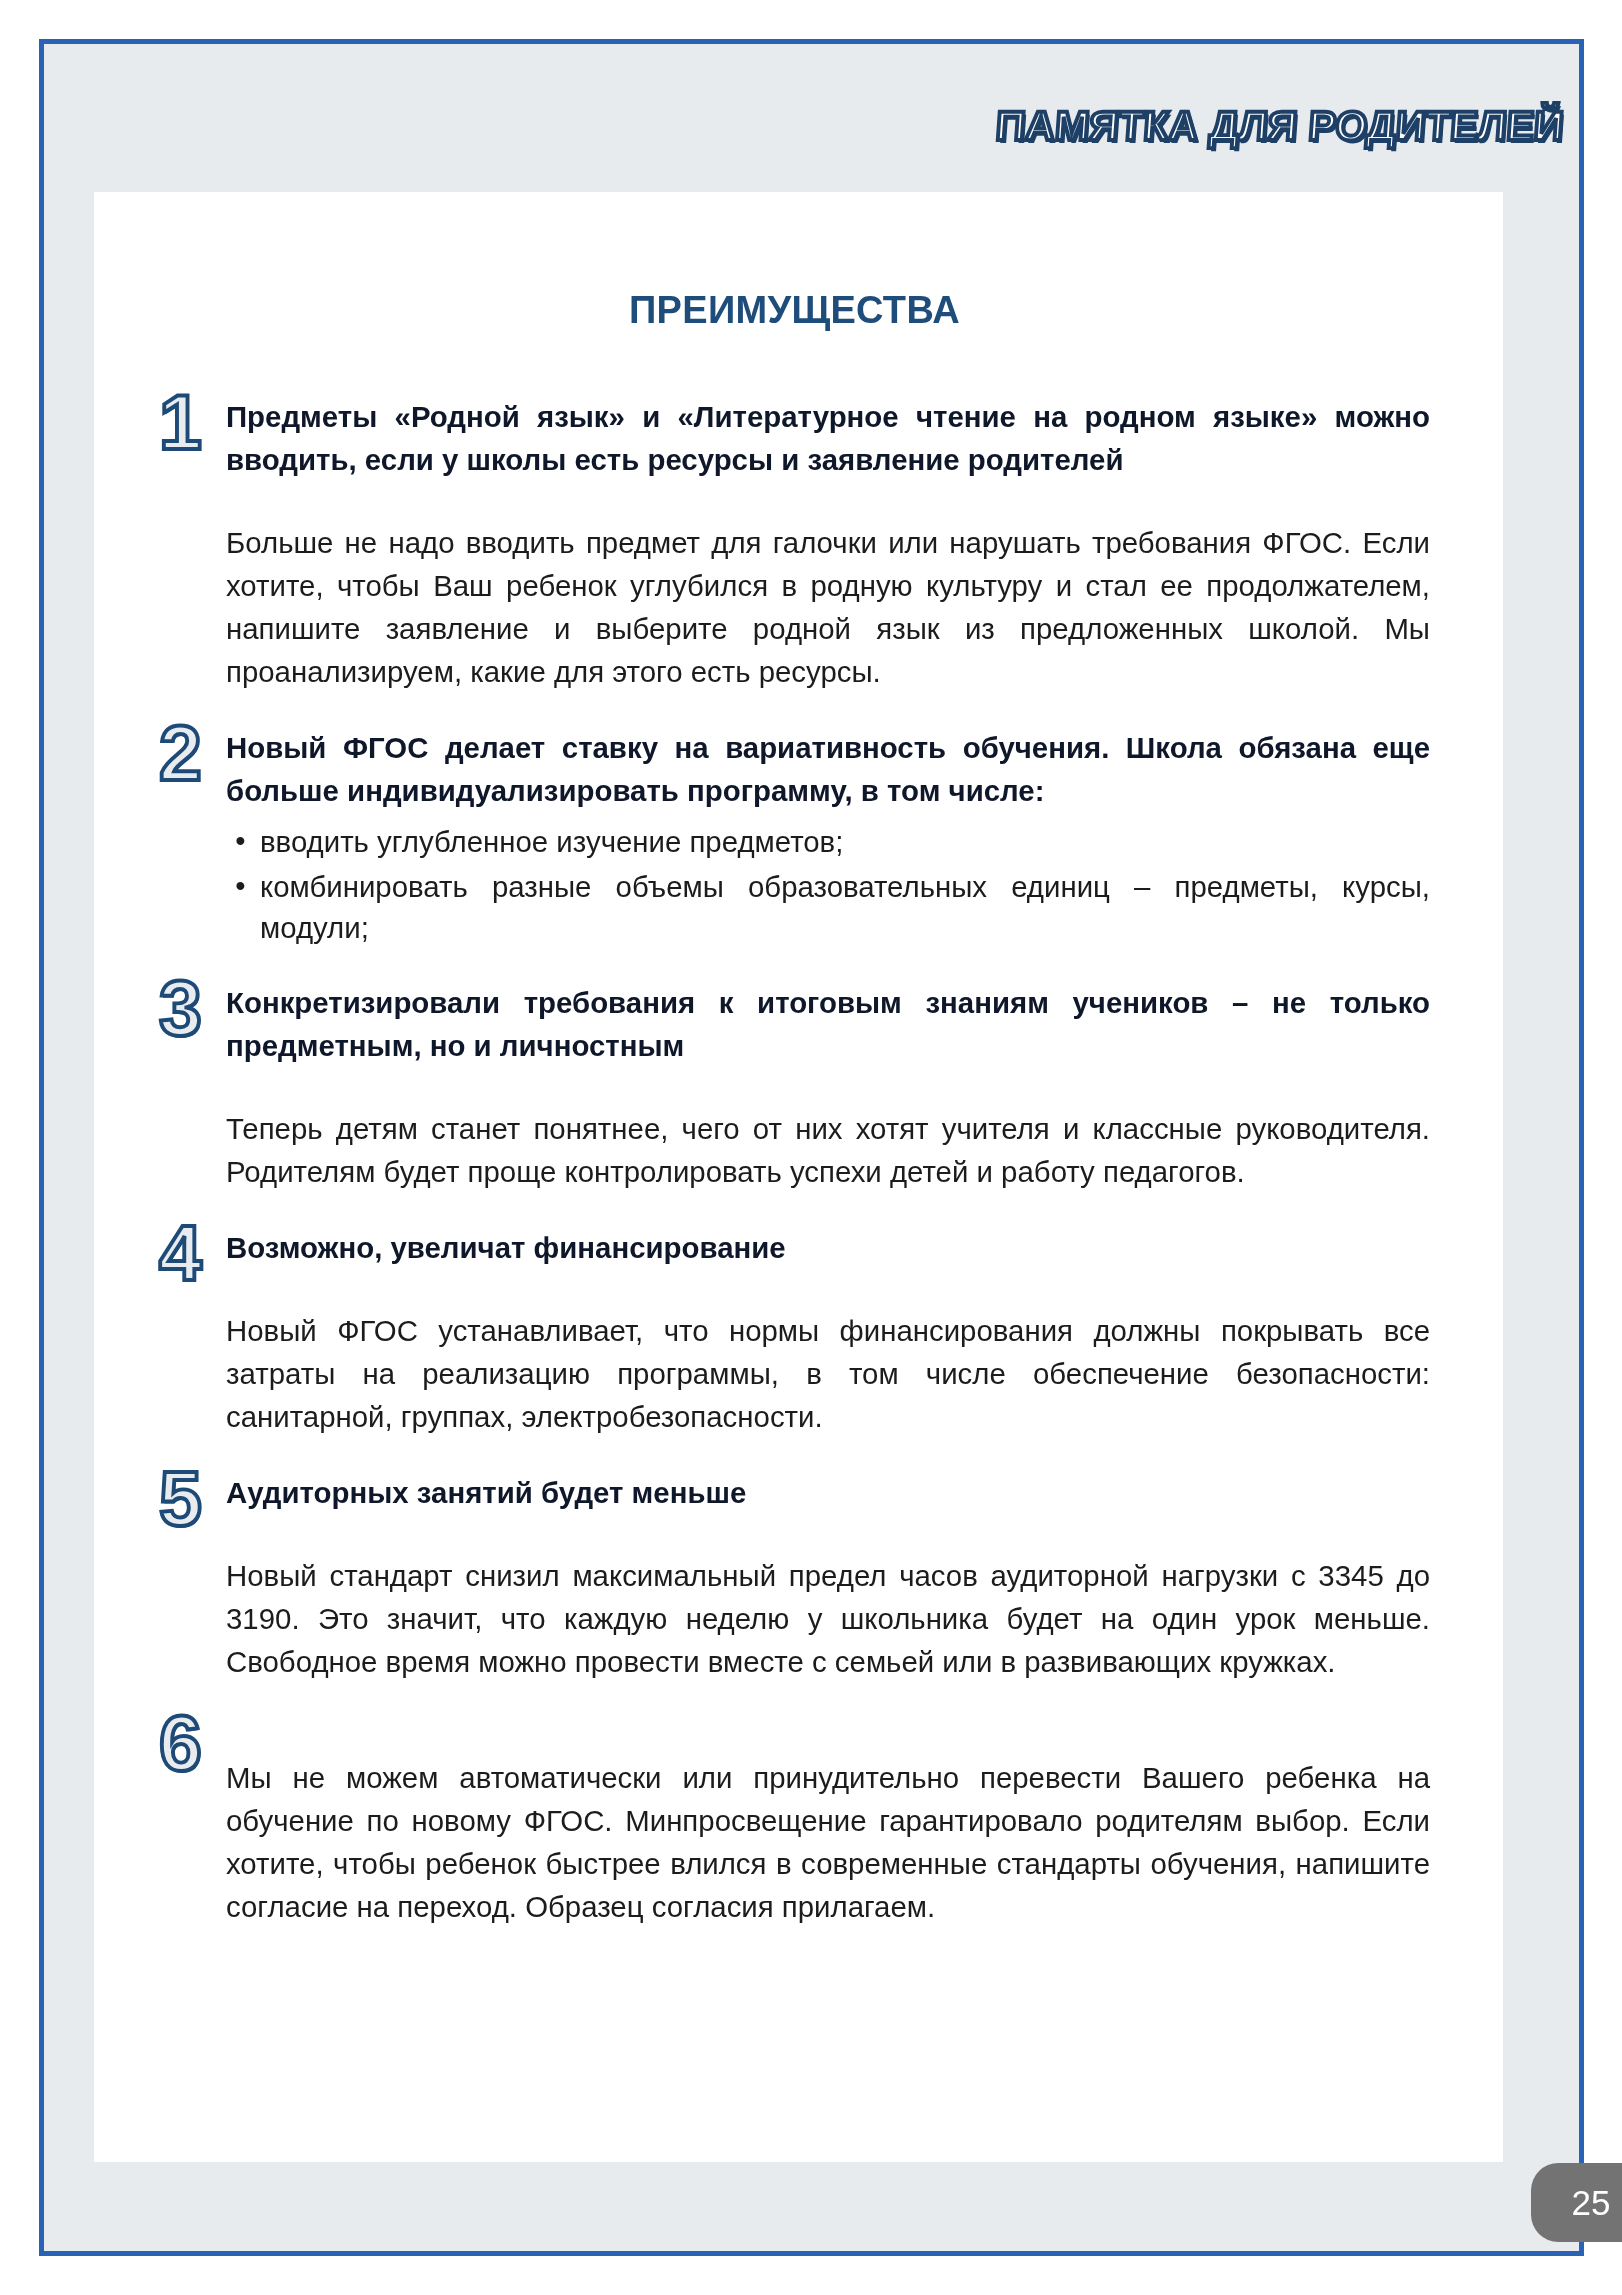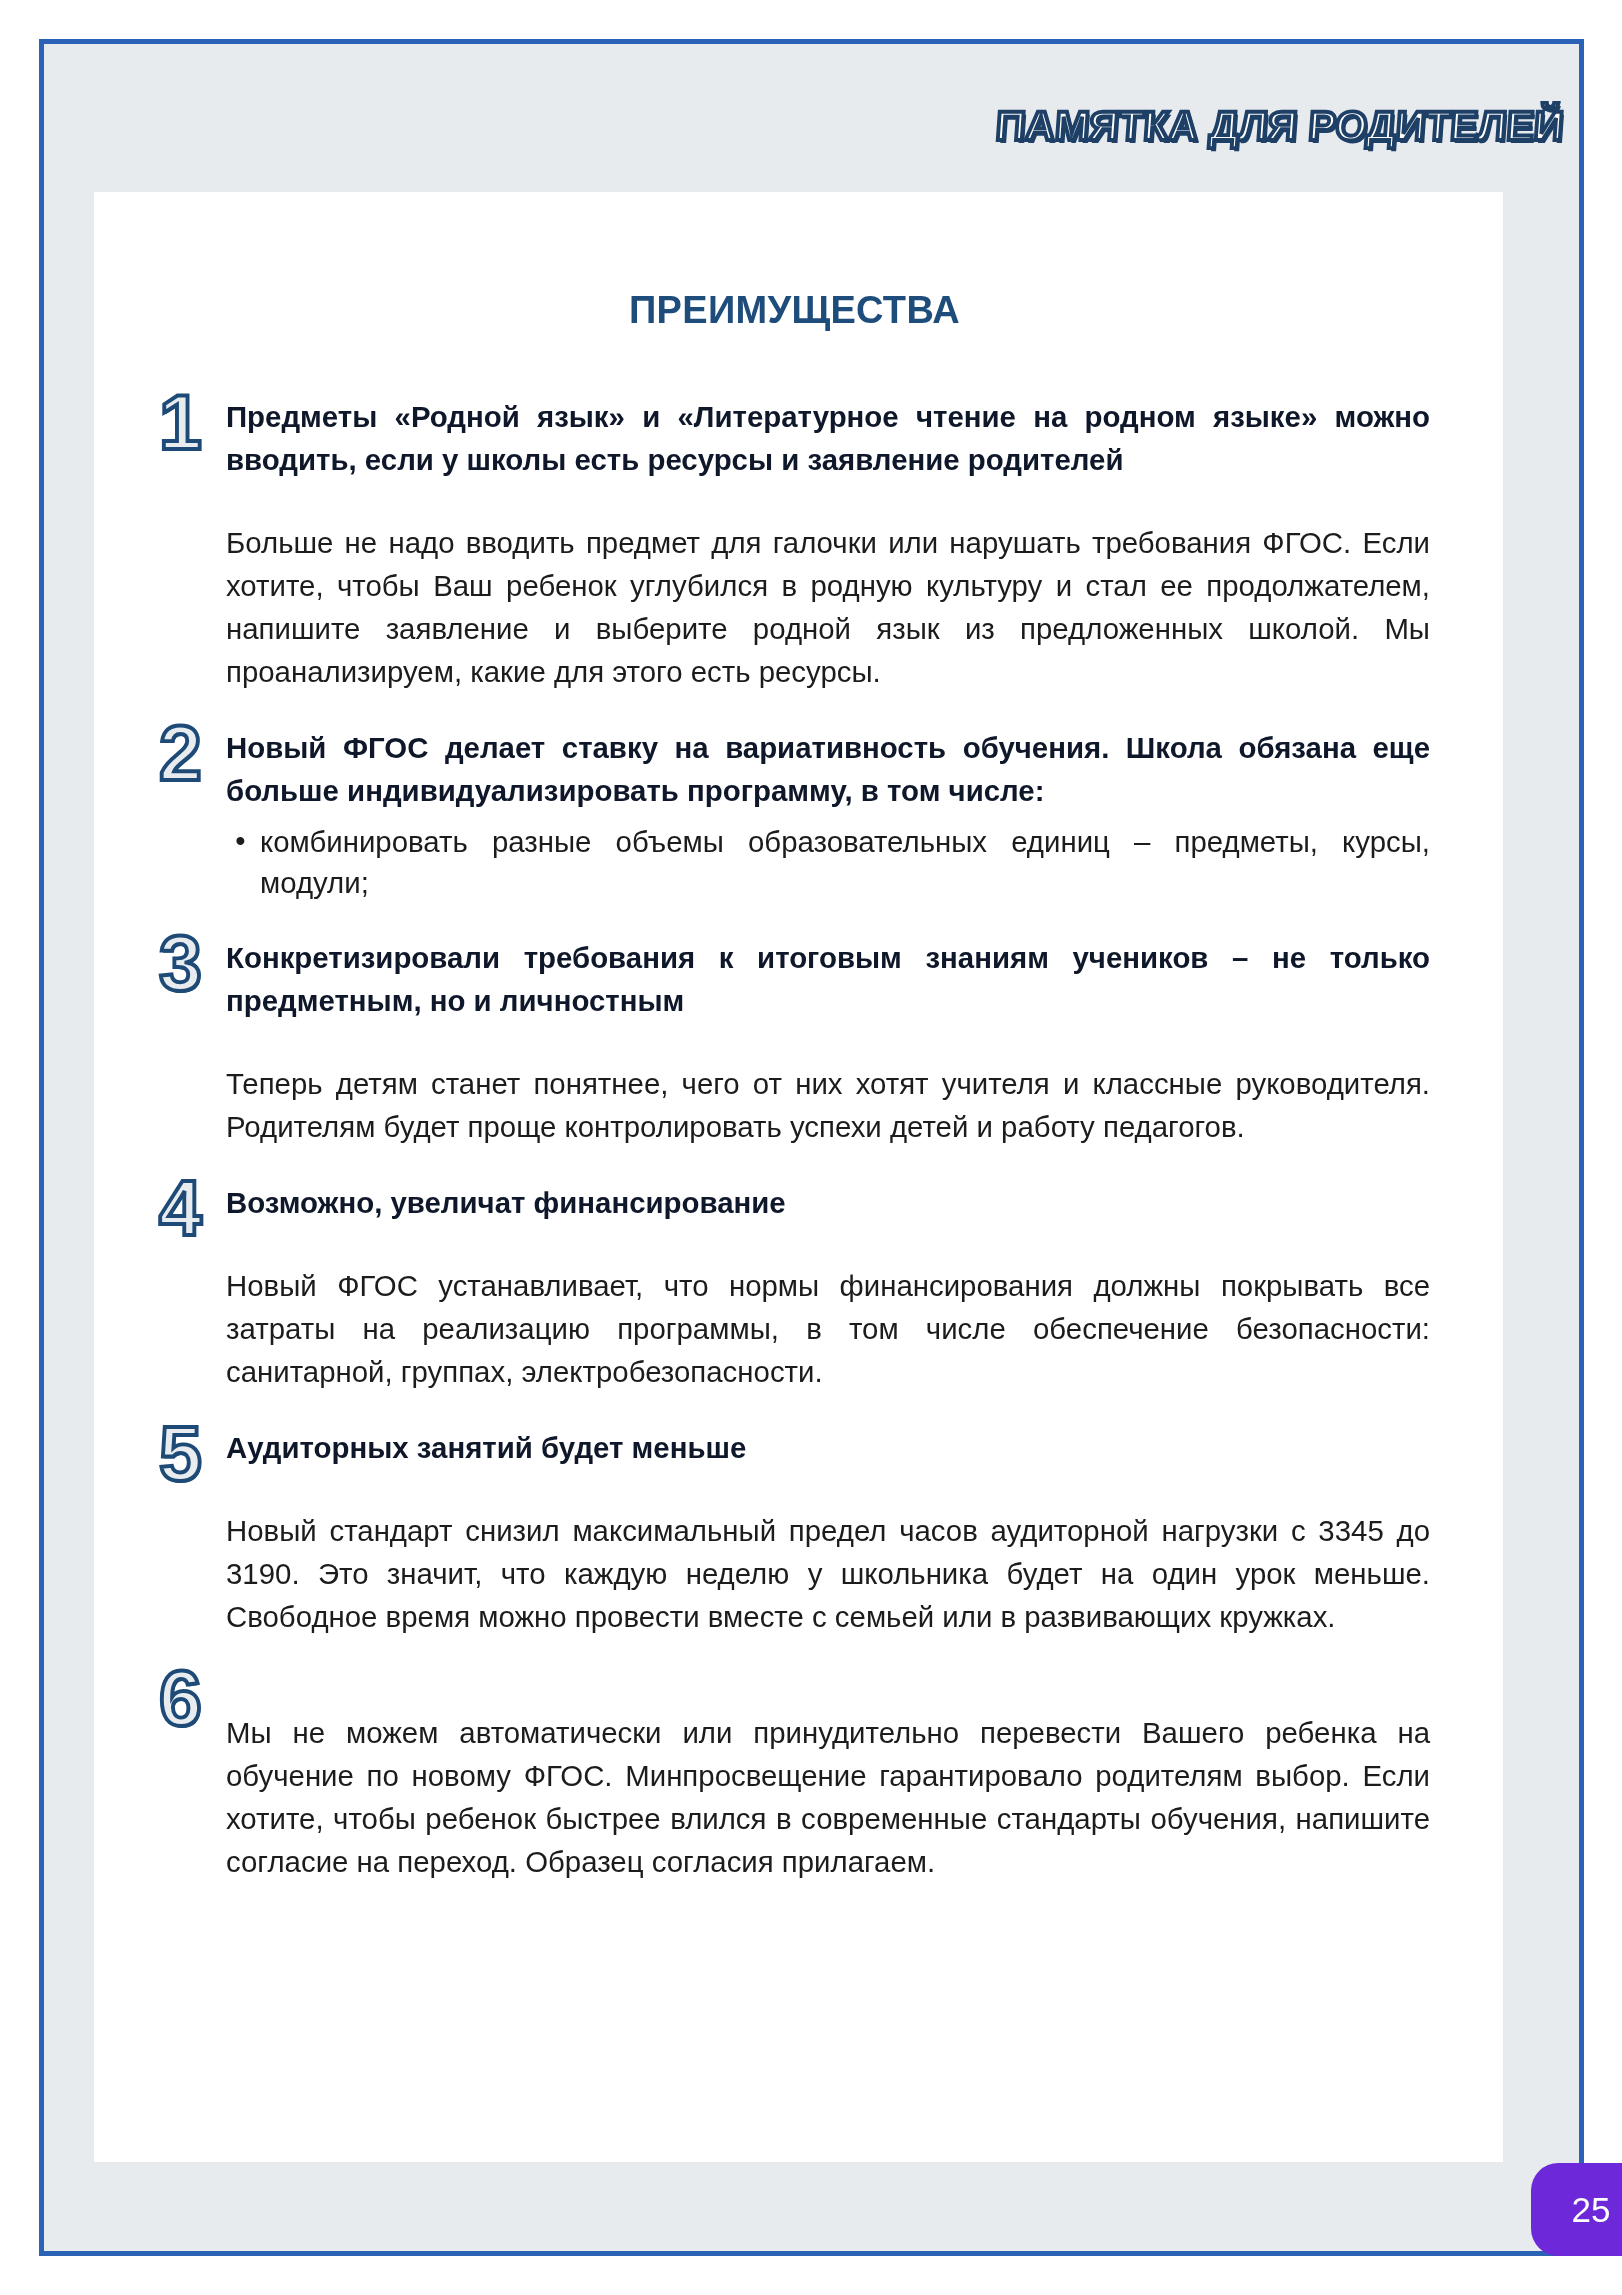--- a/index.html
+++ b/index.html
@@ -67,22 +67,22 @@
     position:relative; padding-left:34px; margin-top:3.9px;
     color:#1c1c1c; font-size:29.4px; line-height:41px; text-align:justify;
   }
   ul.bullets li::before {
     content:"•"; position:absolute; left:9.2px; top:-1.3px;
     color:#1c1c1c; font-size:29.4px;
   }
 
   
   .page-badge {
-    position:absolute; left:1531px; top:2163px; width:92px; height:93px;
-    background:#6d28d9; border-radius:27.5px 0 0 27.5px;
+    position:absolute; left:1531px; top:2163px; width:92px; height:79px;
+    background:#737373; border-radius:27.5px 0 0 27.5px;
     display:flex; align-items:center; justify-content:center;padding-left:28px;
   }
   .page-badge span { color:#ffffff; font-size:35px; font-weight:400; }
 </style>
 </head>
 <body>
 
 <div class="page">
 
   <div class="frame"></div>
@@ -101,20 +101,21 @@
         <h2 class="sec-heading">Предметы «Родной язык» и «Литературное чтение на родном языке» можно вводить, если у школы есть ресурсы и заявление родителей</h2>
         <p class="sec-para">Больше не надо вводить предмет для галочки или нарушать требования ФГОС. Если хотите, чтобы Ваш ребенок углубился в родную культуру и стал ее продолжателем, напишите заявление и выберите родной язык из предложенных школой. Мы проанализируем, какие для этого есть ресурсы.</p>
       </div>
     </section>
 
     <section class="item">
       <div class="num">2</div>
       <div class="sec-body">
         <h2 class="sec-heading">Новый ФГОС делает ставку на вариативность обучения. Школа обязана еще больше индивидуализировать программу, в том числе:</h2>
         <ul class="bullets">
+          <li>вводить углубленное изучение предметов;</li>
           <li>комбинировать разные объемы образовательных единиц – предметы, курсы, модули;</li>
         </ul>
       </div>
     </section>
 
     <section class="item">
       <div class="num">3</div>
       <div class="sec-body">
         <h2 class="sec-heading">Конкретизировали требования к итоговым знаниям учеников – не только предметным, но и личностным</h2>
         <p class="sec-para">Теперь детям станет понятнее, чего от них хотят учителя и классные руководителя. Родителям будет проще контролировать успехи детей и работу педагогов.</p>

